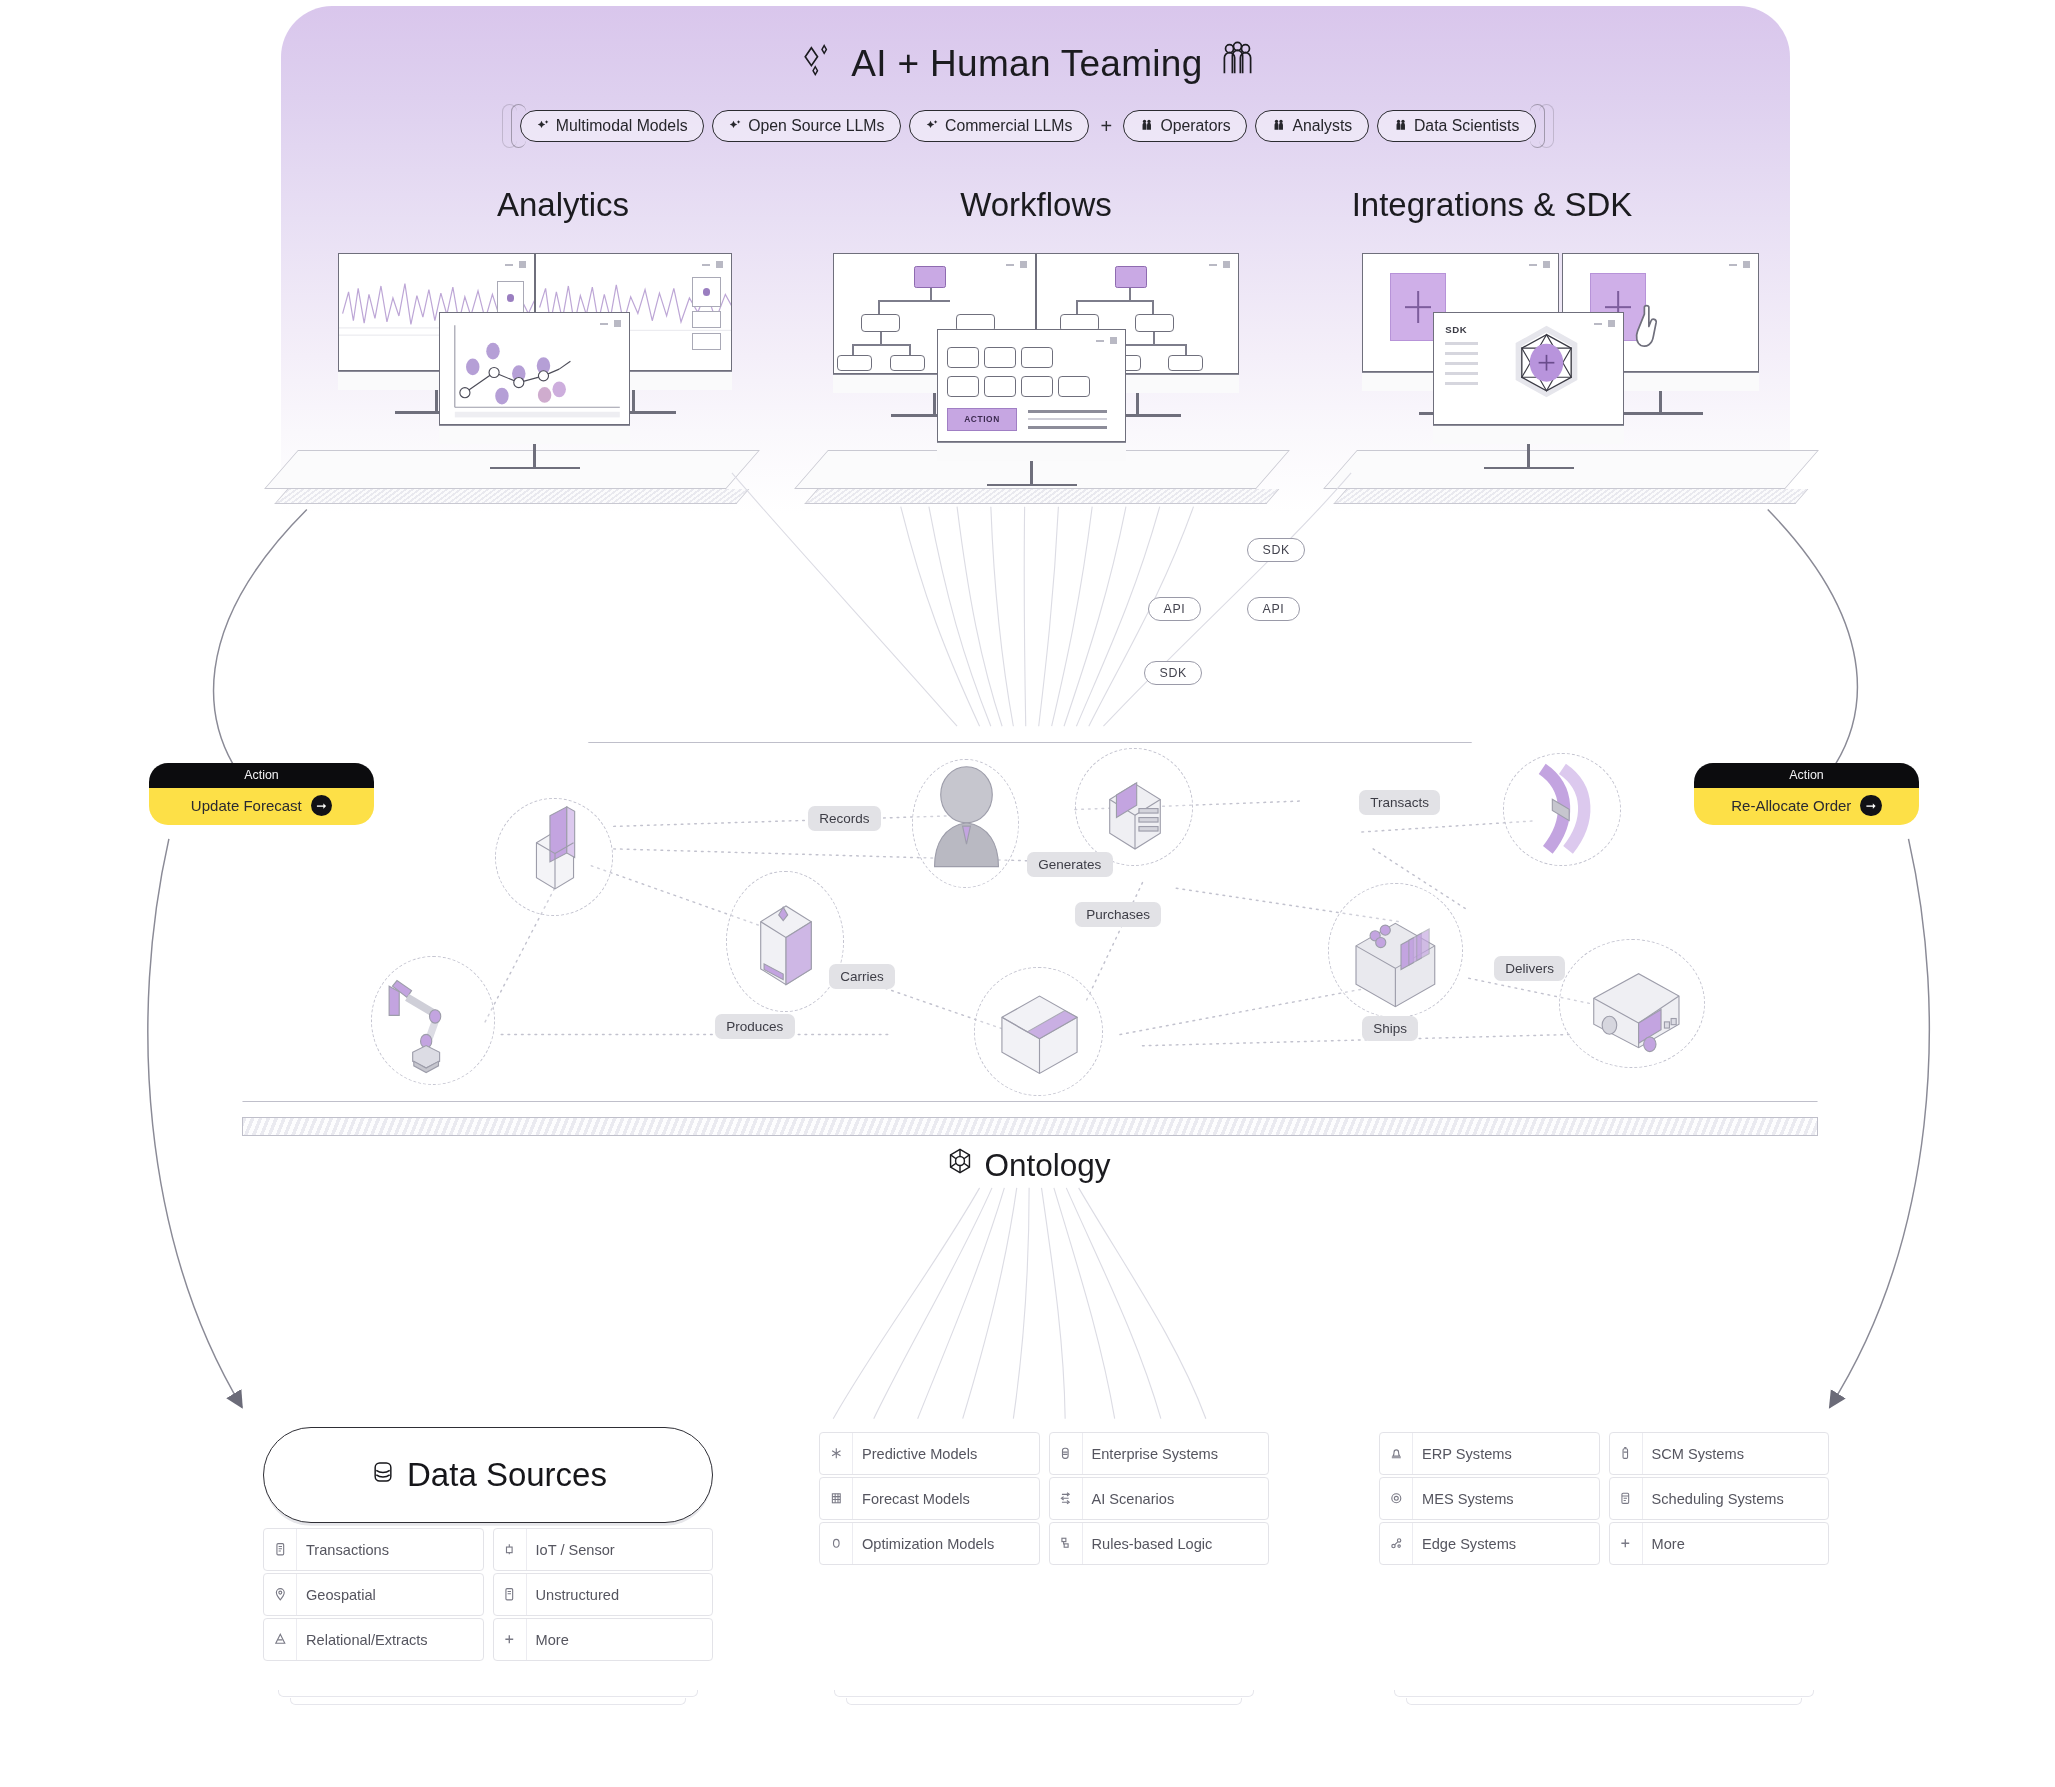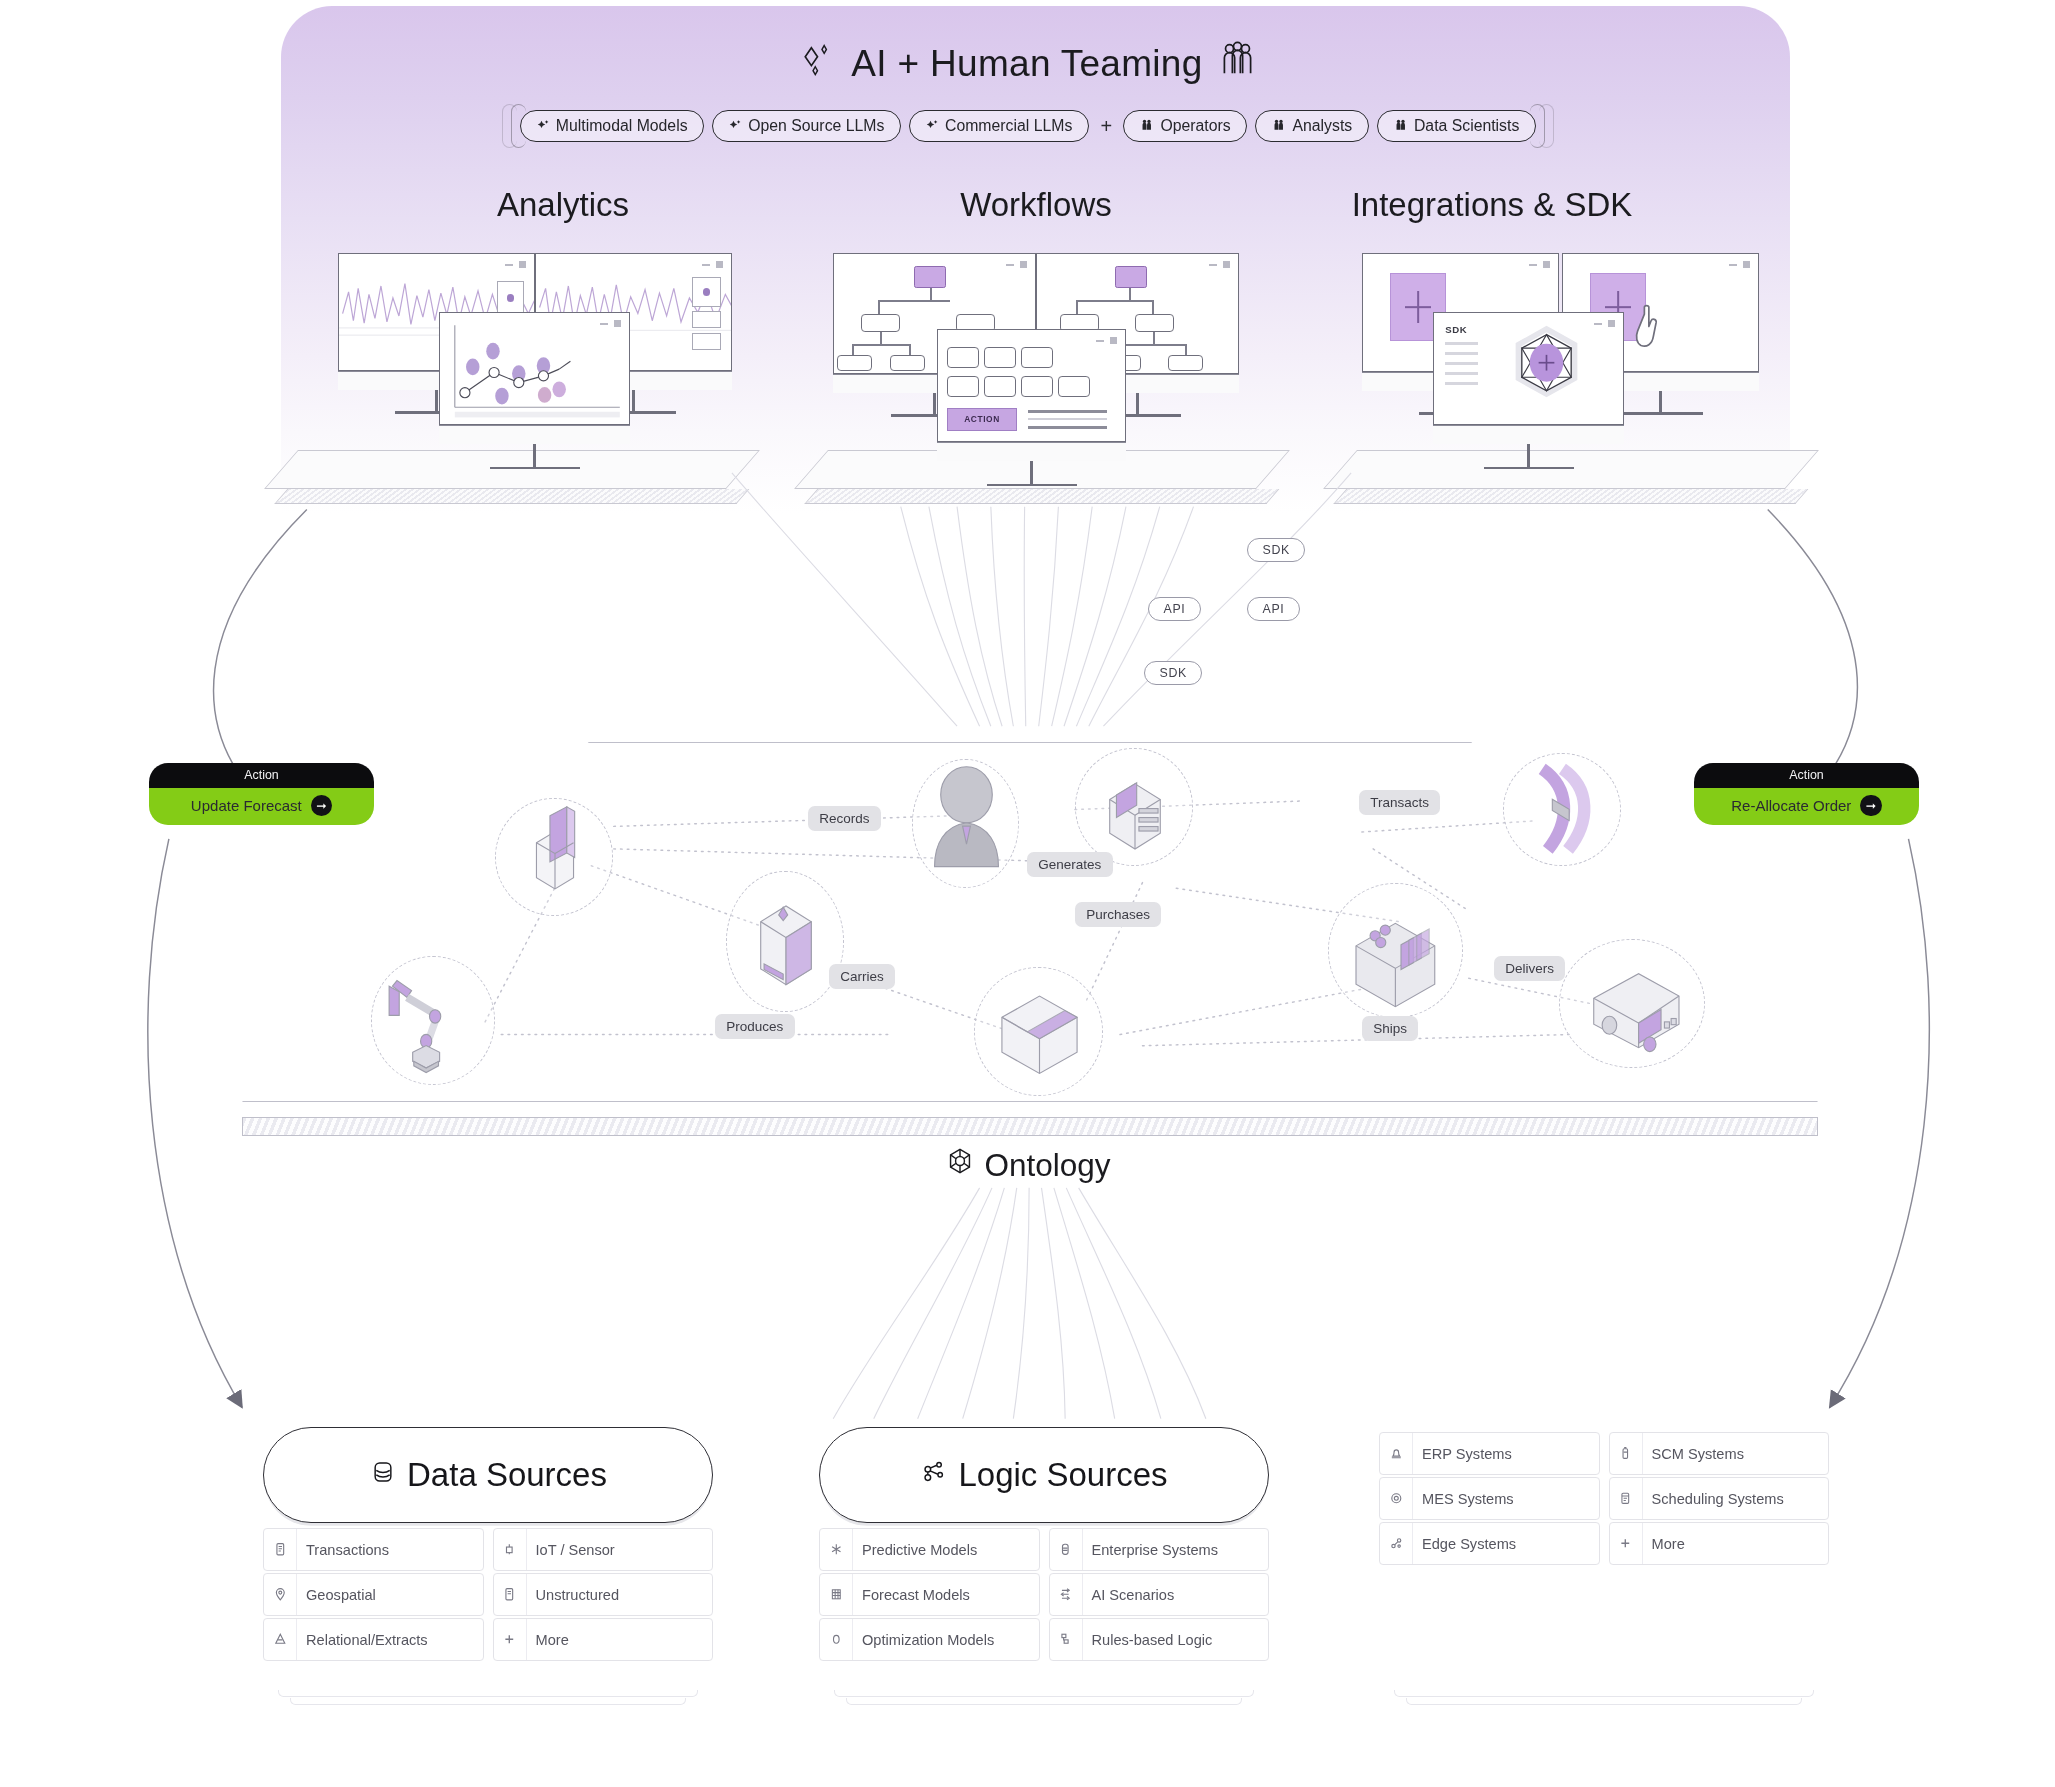--- a/index.html
+++ b/index.html
@@ -135,21 +135,21 @@
     display:flex; align-items:center; justify-content:center; gap:9px;
   }
 
   
   .act { position:absolute; width: 225px; }
   .act .hd {
     background:#0c0c0e; color:#f2f2f4; border-radius: 19px 19px 0 0;
     text-align:center; font-size: 12.4px; padding: 5px 0 5.6px;
   }
   .act .bd {
-    background:#84cc16; border-radius: 0 0 19px 19px;
+    background:#fde047; border-radius: 0 0 19px 19px;
     display:flex; align-items:center; justify-content:center; gap:9px;
     font-size: 15px; color:#2a2a31; padding: 7.3px 0 9px;
   }
   .arrowdot {
     width: 21.4px; height: 21.4px; border-radius:50%; background:#111116;
     display:flex; align-items:center; justify-content:center; color:#fff; font-size:12.4px;
   }
 
   
   .srcgrp { position:absolute; width: 450px; }
@@ -816,34 +816,20 @@
             </svg>
           </span>
         <span class="tx">More</span>
       </div>
     </div>
     <div class="stackshadow" style="top:263px;"></div>
     <div class="stackshadow" style="top:271px; left:27px; right:27px;"></div>
   </div>
 
   <div class="srcgrp" style="left:819px; top:1427px;">
-    <div class="srchead">
-      <span>
-        <svg width="28" height="28" viewBox="0 0 50 50">
-            <g fill="none" stroke="#16161a" stroke-width="2.6">
-          <circle cx="14" cy="35" r="5"></circle>
-              <circle cx="14" cy="20" r="5"></circle>
-              <circle cx="34" cy="12" r="4"></circle>
-              <circle cx="36" cy="30" r="4"></circle>
-          <path d="M14 25v5M18 18l12-5M18 23l14 6"></path>
-        </g>
-          </svg>
-      </span>
-      <span>Logic Sources</span>
-    </div>
     <div class="srcgrid">
       <div class="srcitem">
         <span class="ic">
             <svg width="14.6" height="14.6" viewBox="0 0 26 26">
               <g stroke="#7a7a86" stroke-width="2">
                 <path d="M13 4v18M5.5 8.5l15 9M20.5 8.5l-15 9"></path>
               </g>
             </svg>
           </span>
         <span class="tx">Predictive Models</span>

